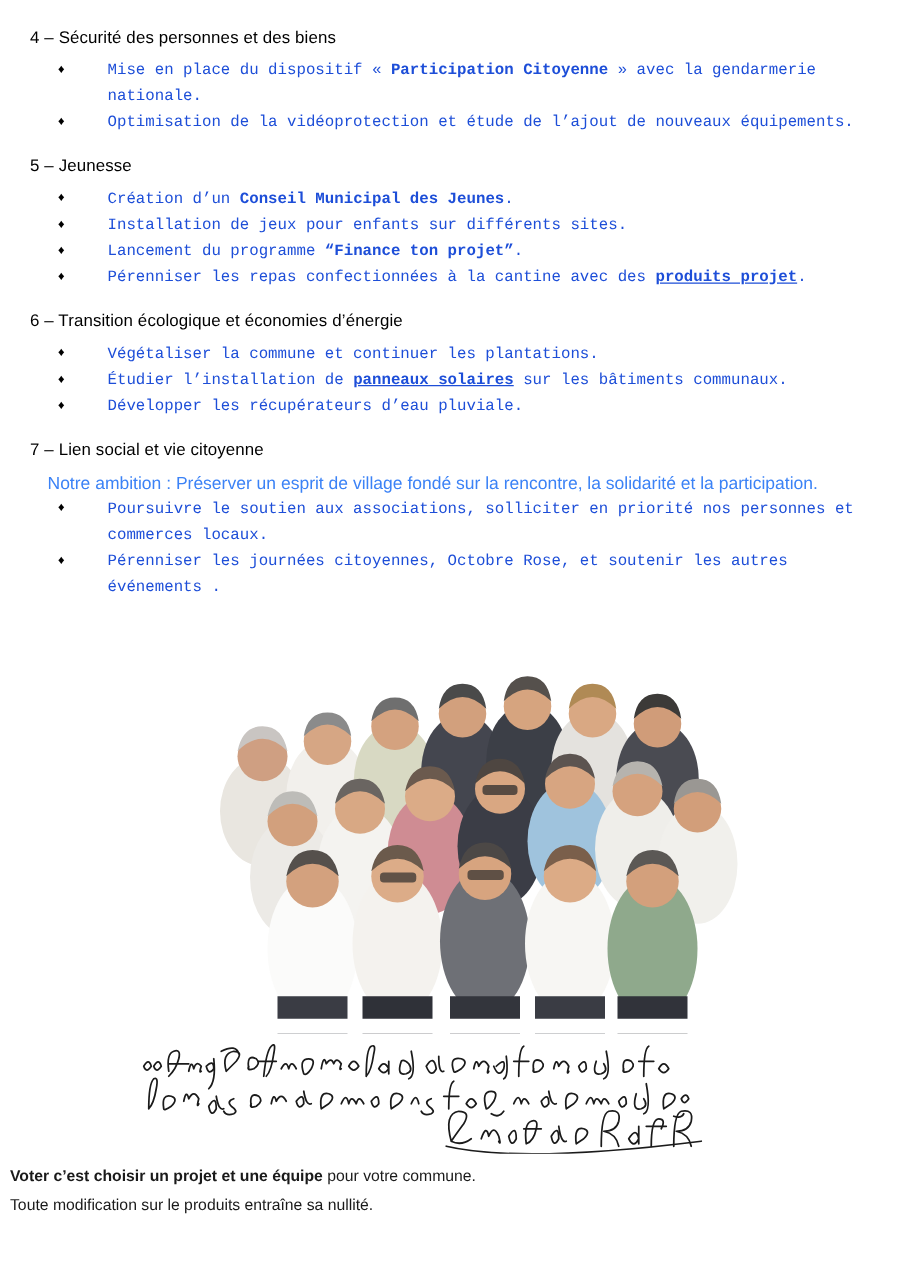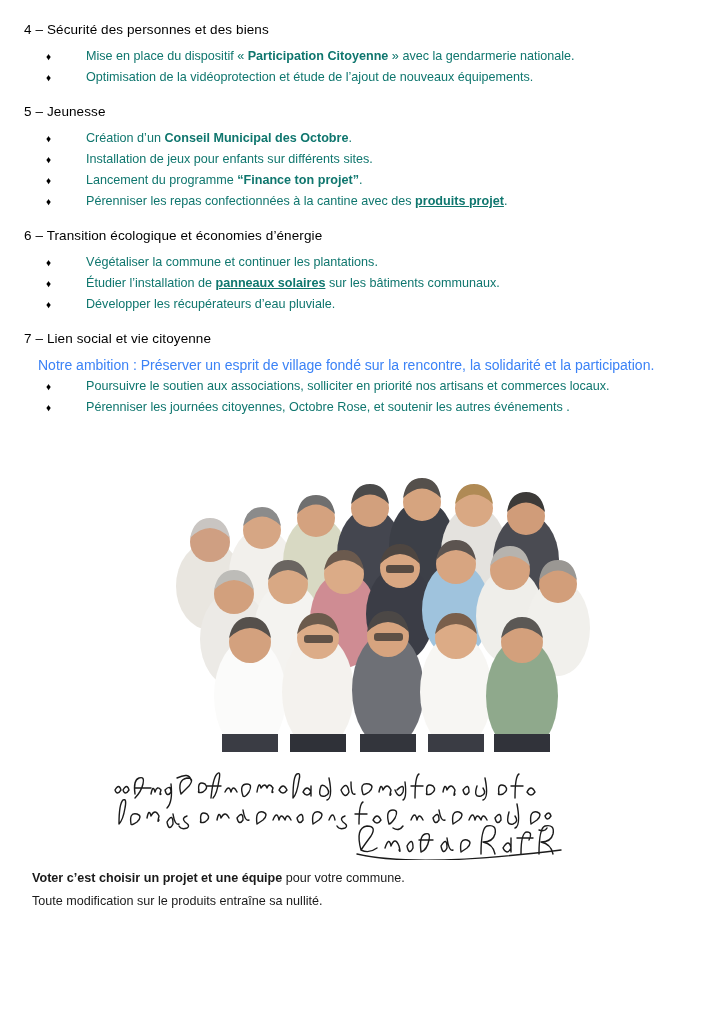--- a/index.html
+++ b/index.html
@@ -38,21 +38,22 @@
   ul.bullets {
     list-style: none;
     margin: 0;
     padding: 0;
   }
   ul.bullets li {
     position: relative;
     font-size: 12.6px;
     line-height: 21px;
     padding-left: 62px;
-    color: #0f766e;
+    color: #1d4ed8;
+    font-family: Liberation Mono, monospace;
   }
   ul.bullets li::before {
     content: "\2666";
     position: absolute;
     left: 22px;
     top: 0;
     font-size: 10px;
     color: #000;
   }
   .intro-line {
@@ -82,21 +83,21 @@
     margin-top: 4px;
     display: flex;
     justify-content: center;
   }
   .signature {
     width: 500px;
     height: 92px;
     position: relative;
   }
   .closing {
-    padding: 8px 34px 0 32px;
+    padding: 8px 34px 0 8px;
   }
   .closing p {
     margin: 0;
     font-size: 12.6px;
     line-height: 21px;
   }
   .closing .line1 { margin-bottom: 2px; }
   .closing .line2 { margin-bottom: 16px; }
   .closing .line3 { font-size: 12.6px; }
 </style>
@@ -111,41 +112,41 @@
       <div class="section-heading">4 – Sécurité des personnes et des biens</div>
       <ul class="bullets">
         <li>Mise en place du dispositif «&nbsp;<b>Participation Citoyenne</b>&nbsp;» avec la gendarmerie nationale.</li>
         <li>Optimisation de la vidéoprotection et étude de l’ajout de nouveaux équipements.</li>
       </ul>
     </div>
 
     <div class="section-block">
       <div class="section-heading">5 – Jeunesse</div>
       <ul class="bullets">
-        <li>Création d’un <b>Conseil Municipal des Octobre</b>.</li>
+        <li>Création d’un <b>Conseil Municipal des Jeunes</b>.</li>
         <li>Installation de jeux pour enfants sur différents sites.</li>
         <li>Lancement du programme <b>“Finance ton projet”</b>.</li>
         <li>Pérenniser les repas confectionnées à la cantine avec des <b class="u">produits projet</b>.</li>
       </ul>
     </div>
 
     <div class="section-block">
       <div class="section-heading">6 – Transition écologique et économies d’énergie</div>
       <ul class="bullets">
         <li>Végétaliser la commune et continuer les plantations.</li>
         <li>Étudier l’installation de <b class="u">panneaux solaires</b> sur les bâtiments communaux.</li>
         <li>Développer les récupérateurs d’eau pluviale.</li>
       </ul>
     </div>
 
     <div class="section-block">
       <div class="section-heading">7 – Lien social et vie citoyenne</div>
       <p class="intro-line">Notre ambition : Préserver un esprit de village fondé sur la rencontre, la solidarité et la participation.</p>
       <ul class="bullets">
-        <li>Poursuivre le soutien aux associations, solliciter en priorité nos artisans et commerces locaux.</li>
+        <li>Poursuivre le soutien aux associations, solliciter en priorité nos personnes et commerces locaux.</li>
         <li>Pérenniser les journées citoyennes, Octobre Rose, et soutenir les autres événements .</li>
       </ul>
     </div>
 
     <div class="photo-wrap">
       <div class="photo">
         <svg width="470" height="330" viewBox="0 0 470 330" xmlns="http://www.w3.org/2000/svg">
           <rect x="0" y="0" width="470" height="330" fill="#ffffff"></rect>
           <g>
 

